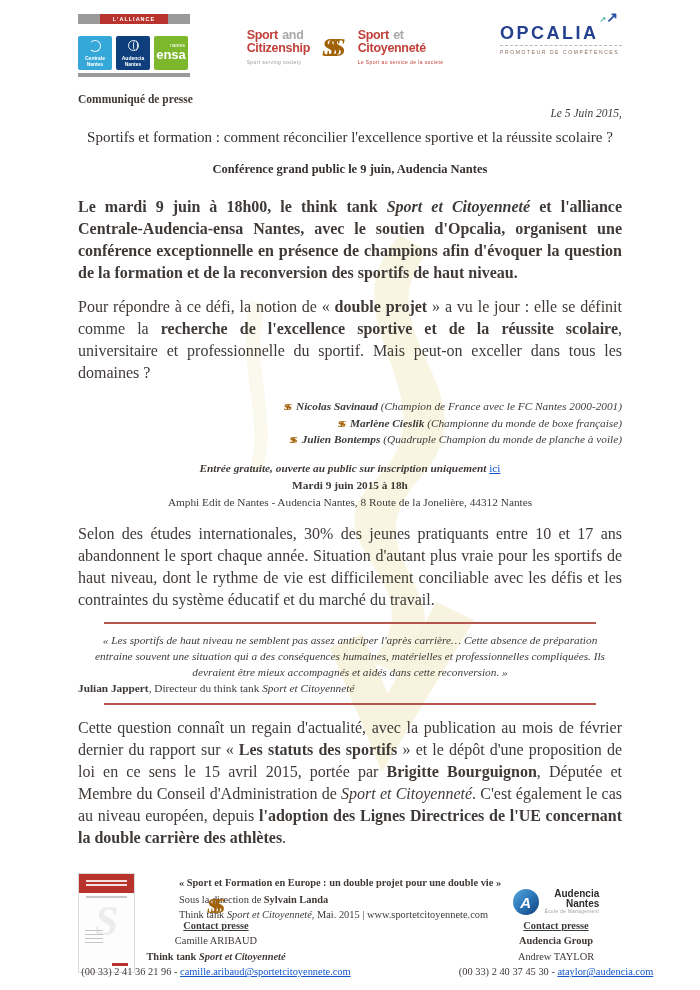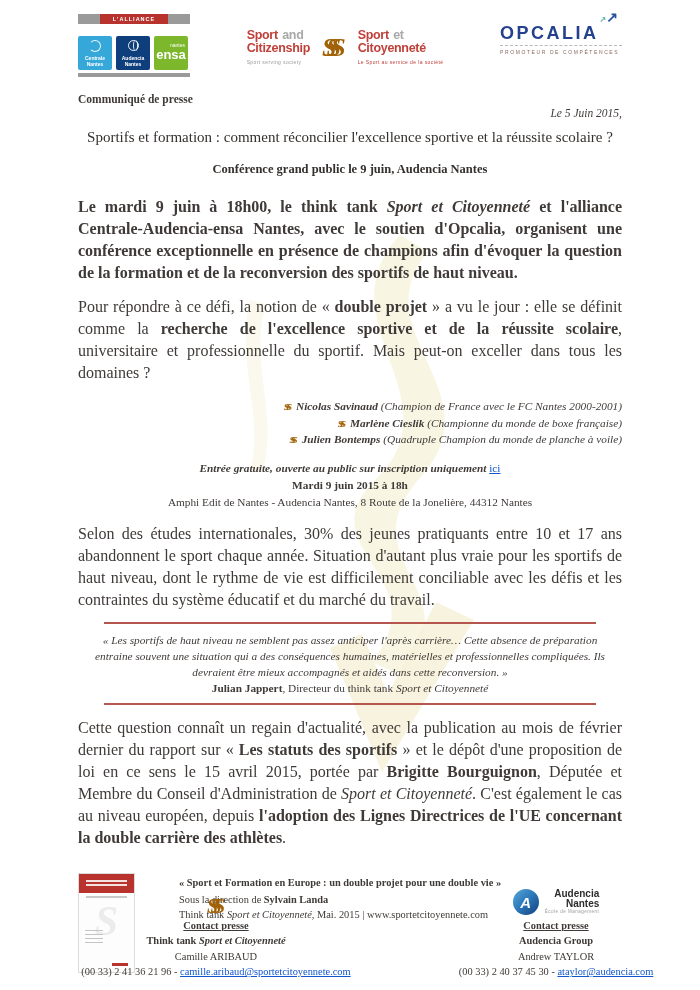--- a/index.html
+++ b/index.html
@@ -58,21 +58,21 @@
   .subtitle{margin-top:14px;text-align:center;font-size:12.5px;font-weight:700;color:#35302d}
 
   
   .para{margin-top:12px;font-size:16px;line-height:1.38;text-align:justify}
   .para.tight{margin-top:0}
   .experts{margin-top:14px;font-size:11.3px;line-height:1.45;text-align:right}
   .expert-line .sss{font-size:9px;margin-right:4px}
   .event{margin-top:13px;text-align:center;font-size:11.3px;line-height:1.5}
   .rule{border-top:2px solid #b4564e;margin:11px 26px 0}
   .quote{margin:8px 6px 0;text-align:center;font-size:11.3px;line-height:1.42}
-  .attribution{text-align:center;font-size:11.3px;line-height:1.42}
+  .attribution{text-align:left;font-size:11.3px;line-height:1.42}
 
   
   .book{margin-top:24px;display:flex;gap:44px;align-items:flex-start}
   .cover{width:57px;height:100px;background:#fdfdfd;border:1px solid #dcdcdc;position:relative;flex:none}
   .cover-band{height:19px;background:#b8332e;display:flex;flex-direction:column;justify-content:center;gap:2px;padding:0 7px}
   .cover-band i{display:block;height:2px;background:rgba(255,255,255,.85)}
   .cover-sub{margin:3px 7px 0;height:2px;background:#c9c9c9}
   .cover-s{position:absolute;top:26px;left:0;right:0;text-align:center;font-size:42px;font-style:italic;font-weight:700;color:#ececec;line-height:1}
   .cover-lines{position:absolute;left:6px;top:56px}
   .cover-lines i{display:block;width:18px;height:1.5px;background:#c4c4c4;margin-bottom:2.5px}
@@ -209,22 +209,22 @@
         <div><span>Sous la direction de </span><span class="b">Sylvain Landa</span></div>
         <div><span>Think tank </span><span class="i">Sport et Citoyenneté</span><span>, Mai. 2015 | www.sportetcitoyennete.com</span></div>
       </div>
     </div>
 
   </div>
 
   <div class="footer-left">
     <span class="sss sss-footer">SSS</span>
     <div><span class="b u">Contact presse</span></div>
+    <div><span>Camille ARIBAUD</span></div>
     <div><span class="b">Think tank </span><span class="b i">Sport et Citoyenneté</span></div>
-    <div><span>Camille ARIBAUD</span></div>
     <div><span>(00 33) 2 41 36 21 96 - </span><a class="lnk" href="#">camille.aribaud@sportetcitoyennete.com</a></div>
   </div>
 
   <div class="footer-right">
     <div class="aud-logo">
       <span class="aud-circle">A</span>
       <span class="aud-words">
         <div class="nm">Audencia</div>
         <div class="nm">Nantes</div>
         <div class="sb">École de Management</div>

